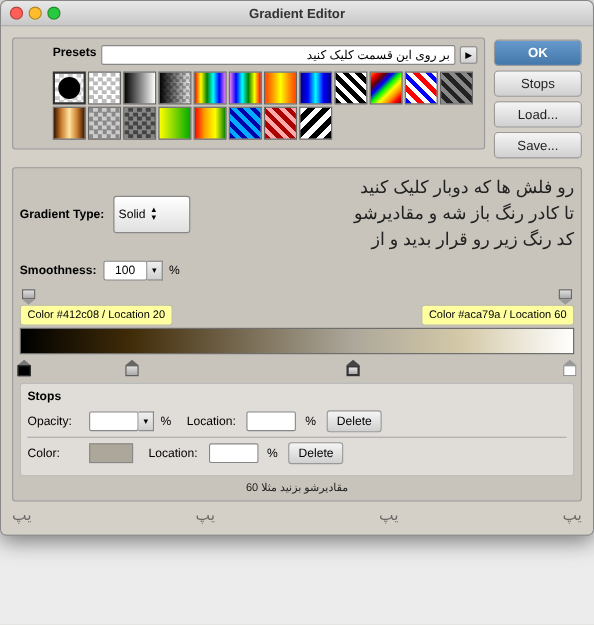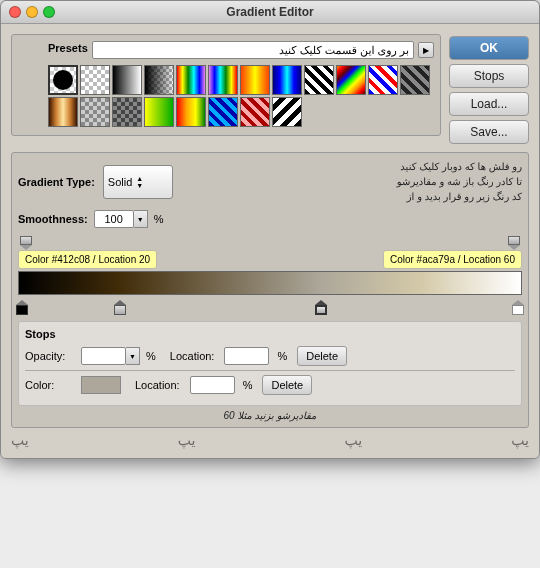--- a/index.html
+++ b/index.html
@@ -431,21 +431,21 @@
         <span class="gradient-type-label">Gradient Type:</span>
         <div class="select-box">
           <span>Solid</span>
           <div class="select-arrows">
             <span>▲</span>
               <span>▼</span>
           </div>
         </div>
 
         <div style="flex:1; display:flex; justify-content:flex-end;">
-          <div style="font-size:10px; direction:rtl; text-align:right; line-height:1.5; color:#222;">
+          <div style="font-size:16px; direction:rtl; text-align:right; line-height:1.5; color:#222;">
             <span>رو فلش ها که دوبار کلیک کنید</span><br>
             <span>تا کادر رنگ باز شه و مقادیرشو</span><br>
             <span>کد رنگ زیر رو قرار بدید و از</span>
           </div>
         </div>
       </div>
 
       <div class="smoothness-row">
         <span class="smoothness-label">Smoothness:</span>
         <div class="num-input-with-arrow">
@@ -527,21 +527,21 @@
           <span class="stop-field-label">Color:</span>
           <div class="stop-color-swatch" style="background: #aca79a;"></div>
           <span style="margin-left:8px; font-size:11px;">Location:</span>
           <input class="num-input" style="width: 45px; margin-left: 4px;" type="text" value="">
           <span style="font-size:11px; margin-left:2px;">%</span>
           <button class="delete-btn" style="margin-left:4px;">Delete</button>
         </div>
       </div>
 
       <div style="display:flex; justify-content:center; margin-top:4px;">
-        <div style="font-size:10px; direction:rtl; text-align:right; color:#222;font-style:italic;">
+        <div style="font-size:10px; direction:rtl; text-align:right; color:#222;">
           <span>مقادیرشو بزنید مثلا 60</span>
         </div>
       </div>
 
     </div>
 
     <div style="display:flex; justify-content:space-between; padding-top:4px; opacity:0.5;">
       <span style="font-size:14px; direction:rtl;">یپ</span>
       <span style="font-size:14px; direction:rtl;">یپ</span>
       <span style="font-size:14px; direction:rtl;">یپ</span>

